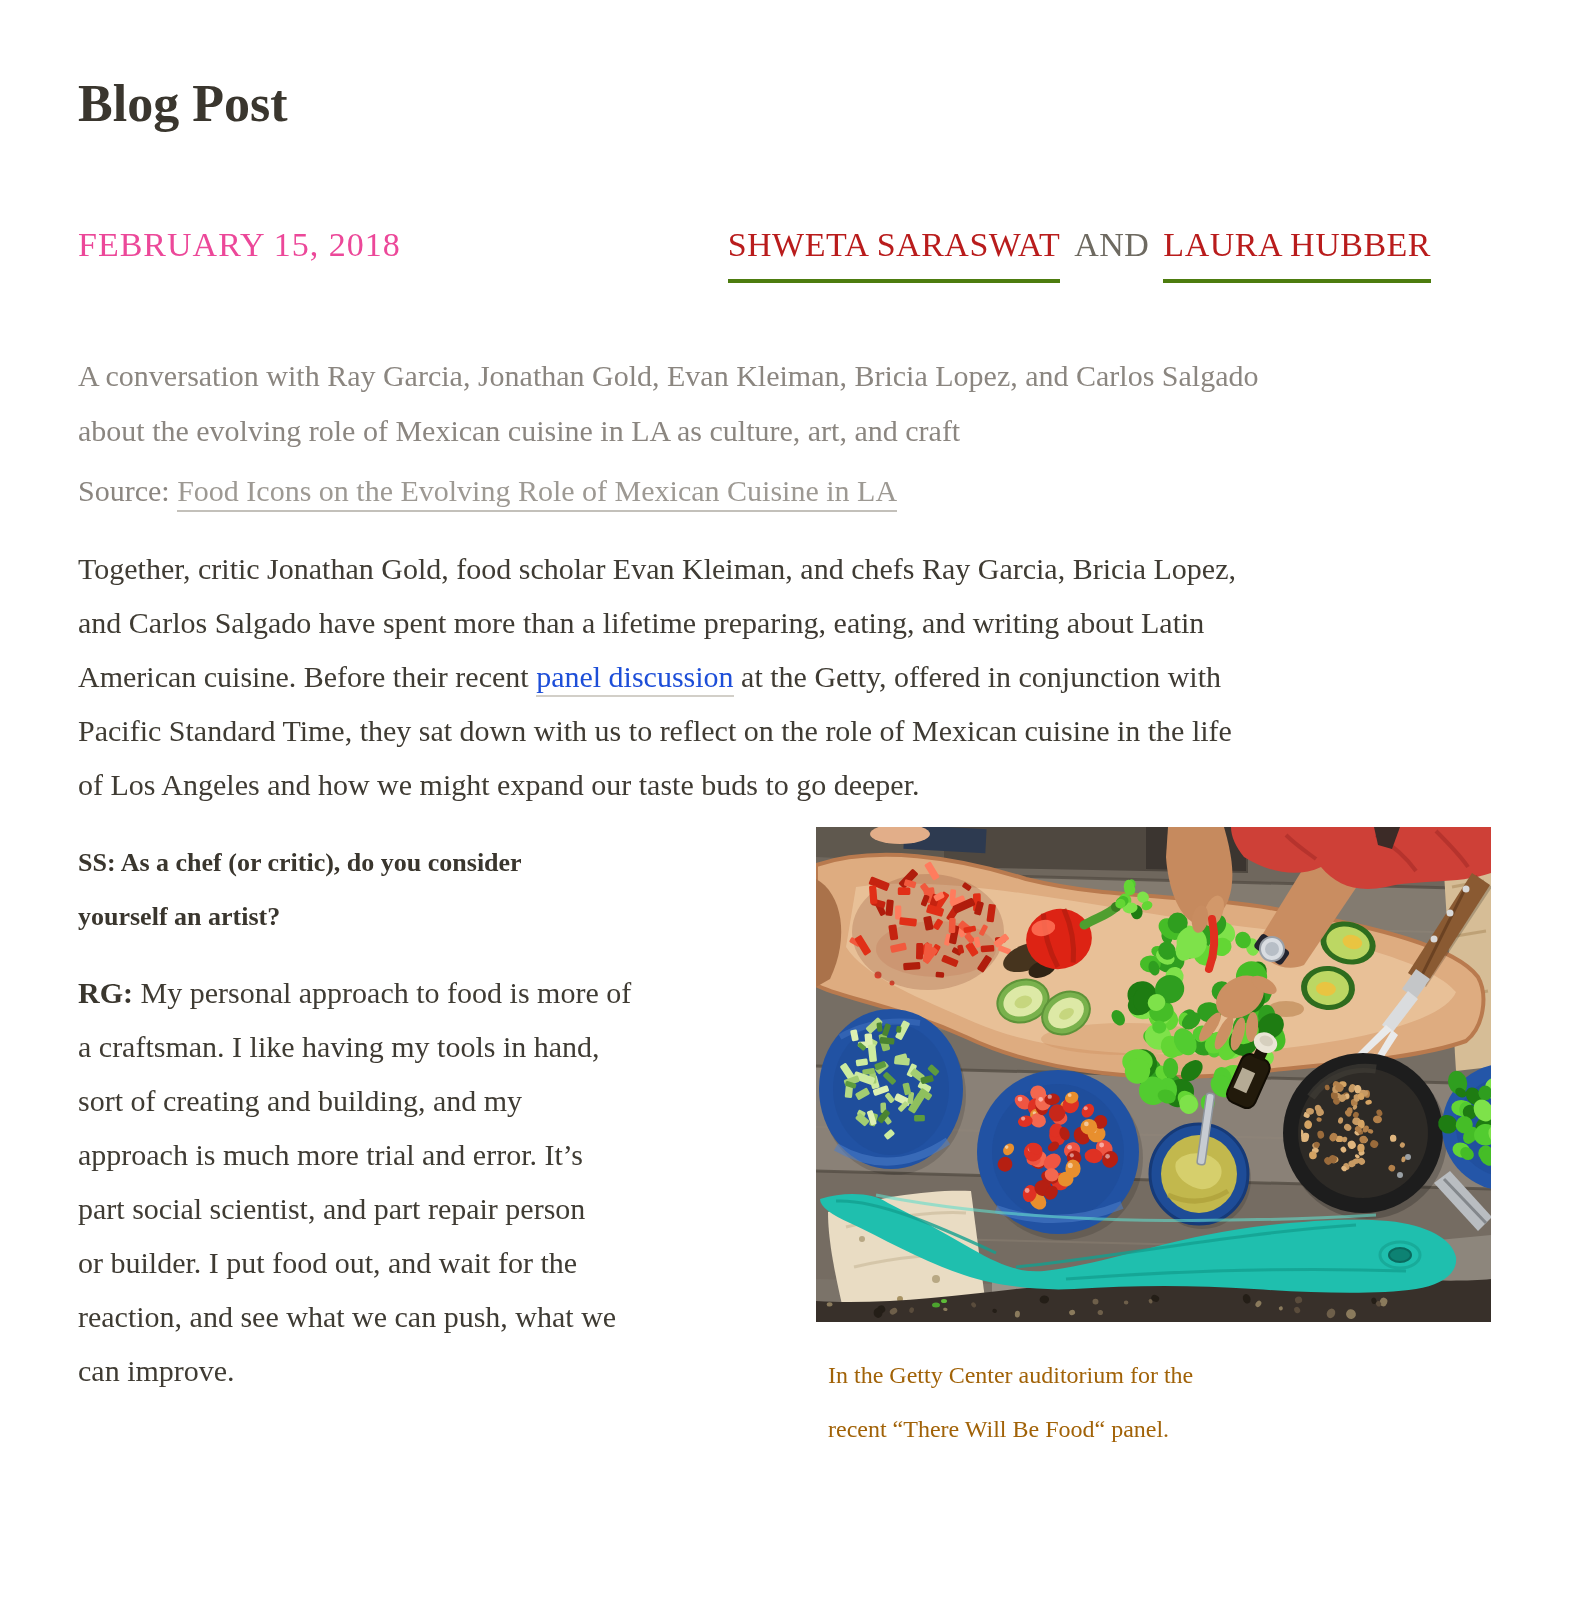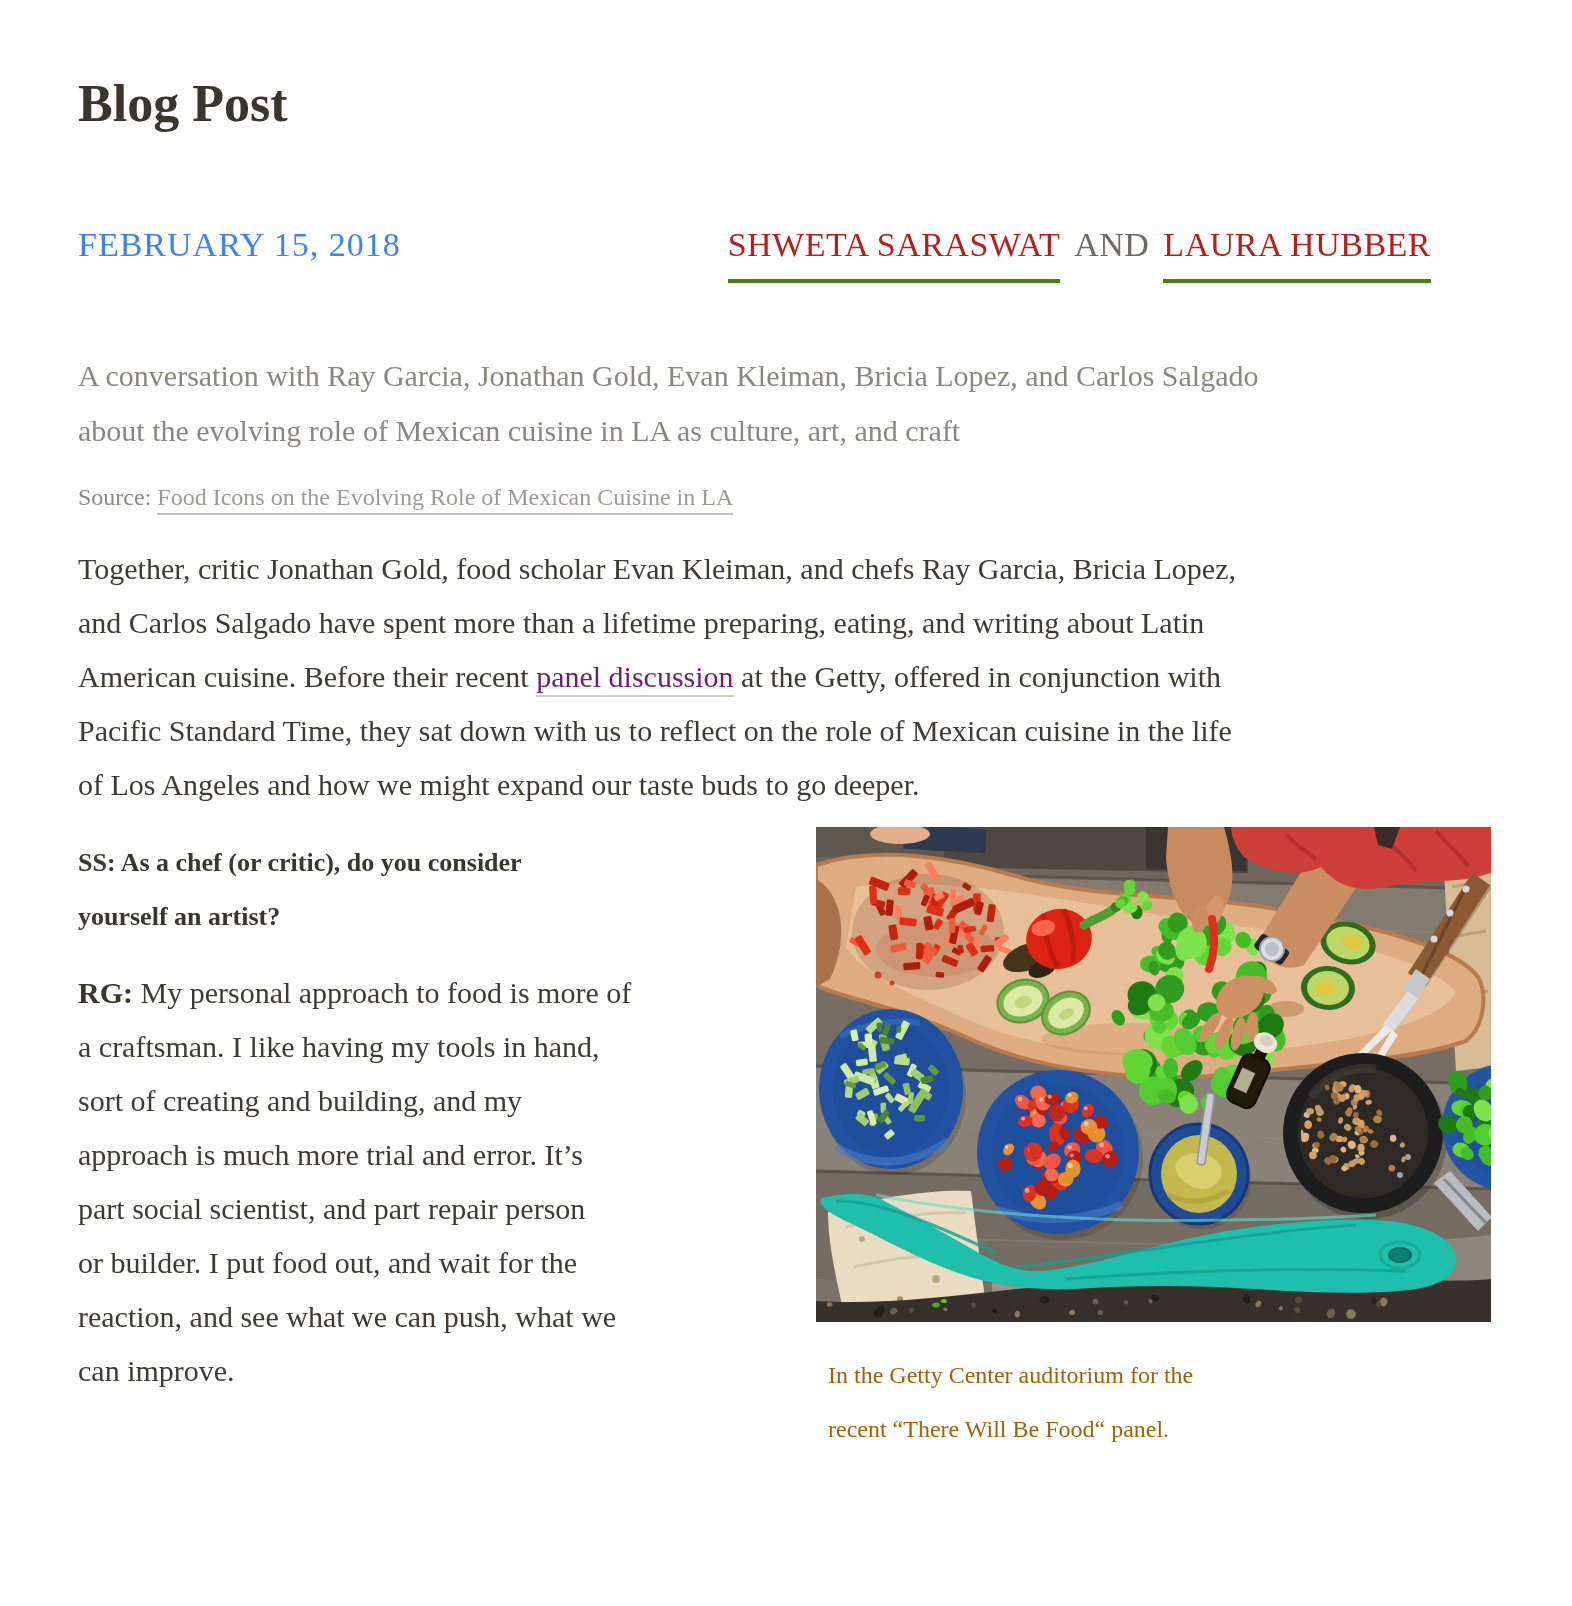--- a/index.html
+++ b/index.html
@@ -3,33 +3,33 @@
 <meta charset="utf-8">
 <style>
   html,body{margin:0;padding:0;background:#ffffff;}
   body{width:1572px;height:1606px;position:relative;overflow:hidden;
        font-family:"Liberation Serif","DejaVu Serif",serif;color:#3f3b33;}
   .abs{position:absolute;}
   h1.title{left:78px;top:74px;margin:0;font-size:52px;font-weight:bold;
        color:#3a362e;letter-spacing:0;font-family:Liberation Serif, serif;}
   .meta{left:78px;top:226px;width:1353px;display:flex;justify-content:space-between;
        align-items:baseline;font-size:34px;}
-  .date{color:#3b82f6;letter-spacing:1px;}
+  .date{color:#ec4899;letter-spacing:1px;}
   .authors{color:#9d9993;letter-spacing:.5px;white-space:nowrap;}
   .author-link{color:#b91c1c;text-decoration:none;border-bottom:4px solid #4d7c0f;
        padding-bottom:16px;cursor:pointer;}
   .and{color:#6e6a61;margin:0 14px;}
   .intro{left:78px;top:318px;width:1420px;font-size:30px;line-height:55px;
        color:#8b8680;white-space:pre-line;}
-  .source{left:78px;top:460px;width:1420px;font-size:24px;color:#8b8680;white-space:pre-line;}
+  .source{left:78px;top:444px;width:1420px;font-size:30px;color:#8b8680;white-space:pre-line;}
   .source-link{color:#9d9993;text-decoration:none;border-bottom:2px solid #c3c0ba;
        padding-bottom:3px;cursor:pointer;}
   .body-par{left:78px;top:512px;width:1420px;font-size:30px;line-height:54px;
        color:#3f3b33;white-space:pre-line;}
-  .inline-link{color:#701a75;text-decoration:none;border-bottom:2px solid #d2cfc8;
+  .inline-link{color:#1d4ed8;text-decoration:none;border-bottom:2px solid #d2cfc8;
        padding-bottom:2px;cursor:pointer;}
   .qa{left:78px;top:836px;width:712px;}
   .question{font-size:26px;line-height:54px;font-weight:bold;color:#3a362e;
        white-space:pre-line;margin:0;}
   .answer{font-size:30px;line-height:54px;color:#3f3b33;margin:22px 0 0 0;}
   .answer .prefix{font-weight:bold;color:#3a362e;}
   .answer .atext{white-space:pre-line;}
   .figure{left:816px;top:827px;width:675px;}
   .figure svg{display:block;width:675px;height:495px;}
   .caption{margin:26px 0 0 0;padding-left:12px;font-size:24px;line-height:54px;

